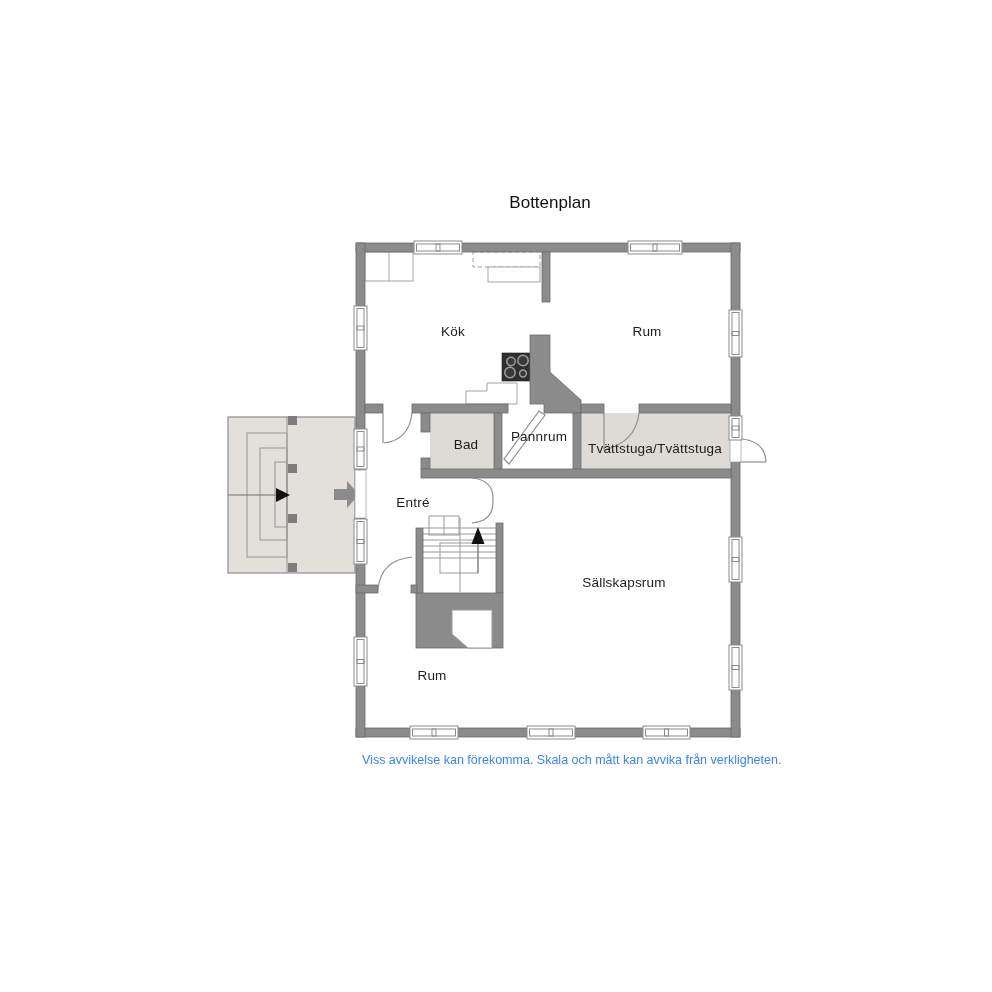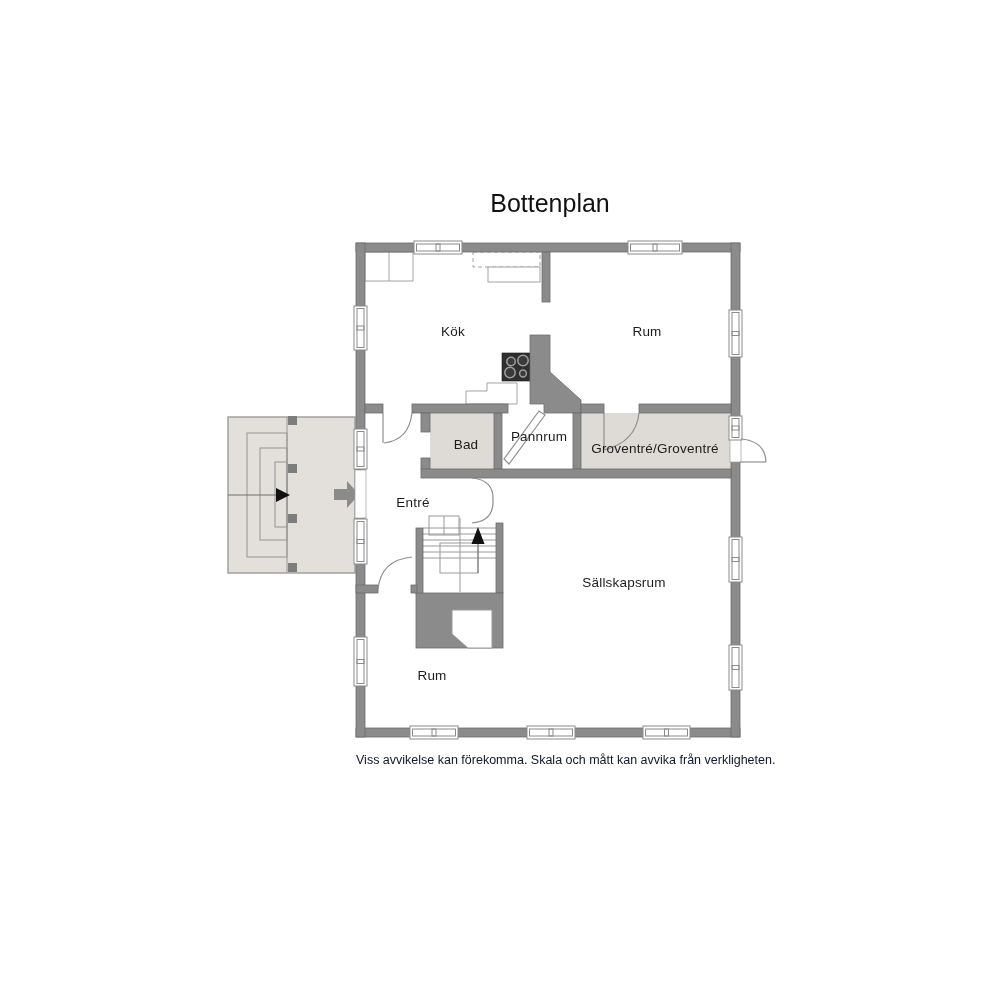--- a/index.html
+++ b/index.html
@@ -18,27 +18,28 @@
     color:#1c1c1c;
     font-size:13.5px;
     letter-spacing:0.2px;
     text-align:center;
   }
   .title{
     position:absolute;
     transform:translate(-50%,-50%);
     white-space:nowrap;
     color:#111111;
-    font-size:25px;
+    font-size:17px;
   }
   .disclaimer{
     position:absolute;
     white-space:nowrap;
-    color:#0f172a;
+    color:#3b82f6;
     font-size:12.5px;
+    margin-left:6px;
   }
 </style>
 </head>
 <body>
 
 <div class="canvas">
 
   <svg class="plan-svg" width="992" height="992" viewBox="0 0 992 992">
 
     <g>
@@ -230,19 +231,19 @@
       <path d="M378,589 Q381,560 412,557"></path>
     </g>
   </svg>
 
   <div class="title" style="left:550px;top:203px">Bottenplan</div>
 
   <div class="label" style="left:453px;top:331px">Kök</div>
   <div class="label" style="left:647px;top:331px">Rum</div>
   <div class="label" style="left:466px;top:444px">Bad</div>
   <div class="label" style="left:539px;top:436px">Pannrum</div>
-  <div class="label" style="left:655px;top:448px">Groventré/Groventré</div>
+  <div class="label" style="left:655px;top:448px">Tvättstuga/Tvättstuga</div>
   <div class="label" style="left:413px;top:502px">Entré</div>
   <div class="label" style="left:624px;top:582px">Sällskapsrum</div>
   <div class="label" style="left:432px;top:675px">Rum</div>
 
   <div class="disclaimer" style="left:356px;top:753px">Viss avvikelse kan förekomma. Skala och mått kan avvika från verkligheten.</div>
 </div>
 
 </body></html>

